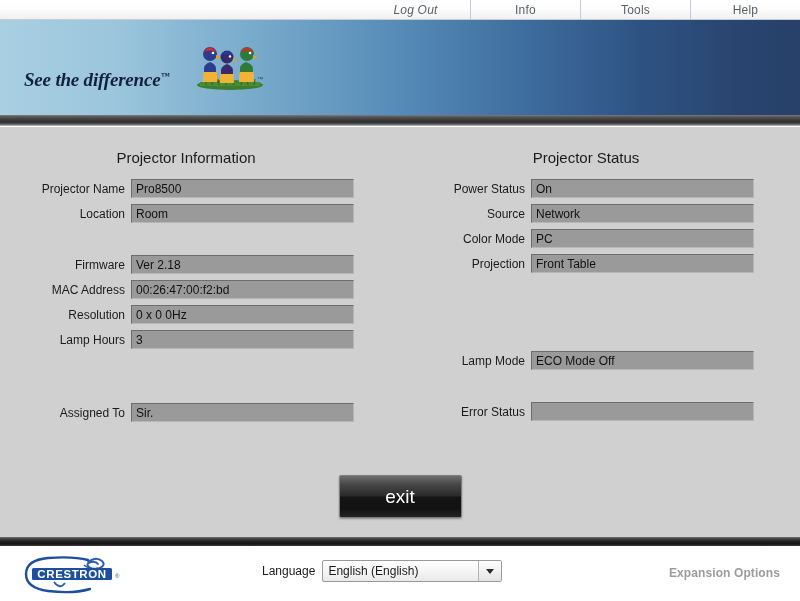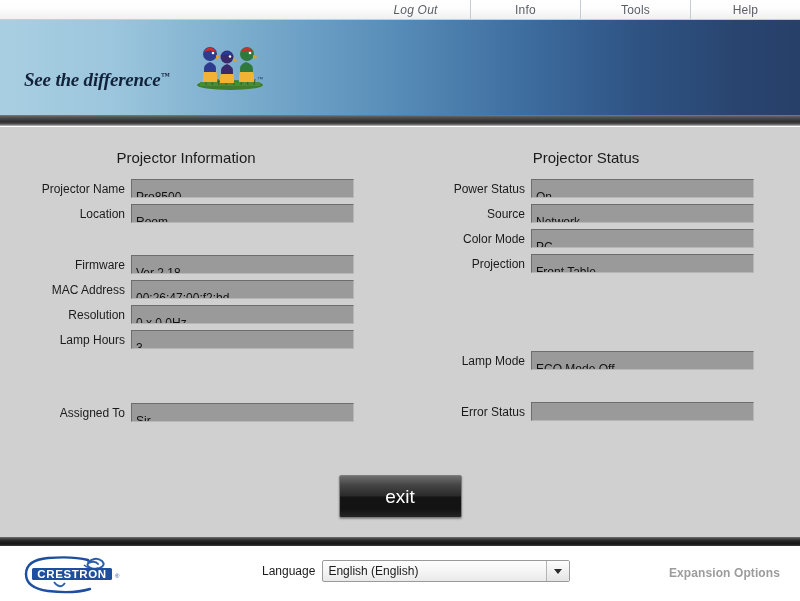--- a/index.html
+++ b/index.html
@@ -155,21 +155,21 @@
     width: 223px;
     height: 19px;
     line-height: 19px;
     background: #9a9a9a;
     border: 1px solid #6d6d6d;
     border-right-color: #b6b6b6;
     border-bottom-color: #b6b6b6;
     box-sizing: border-box;
     font-size: 12px;
     color: #111111;
-    padding: 8px 4px;
+    padding: 0 4px;
     overflow: hidden;
     white-space: nowrap;
     text-overflow: ellipsis;
   }
   .gap-lg { height: 26px; }
   .gap-xl { height: 48px; }
   .gap-md { height: 24px; }
 
   
   .exit-wrap {
@@ -223,21 +223,21 @@
     display: flex;
     align-items: center;
   }
   .lang-label {
     font-size: 12px;
     color: #1b1b1b;
     margin-right: 7px;
     white-space: nowrap;
   }
   .lang-select {
-    width: 248px;
+    width: 180px;
     height: 22px;
     border: 1px solid #9a9a9a;
     border-radius: 2px;
     background: linear-gradient(to bottom, #fefefe 0%, #f4f4f4 55%, #e9e9e9 100%);
     display: flex;
     align-items: stretch;
     box-sizing: border-box;
     cursor: pointer;
   }
   .lang-value {

